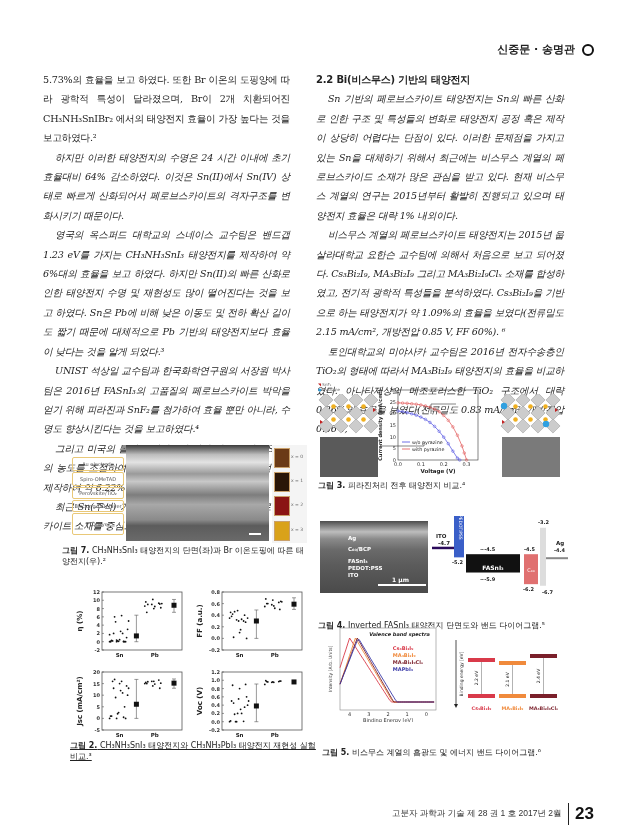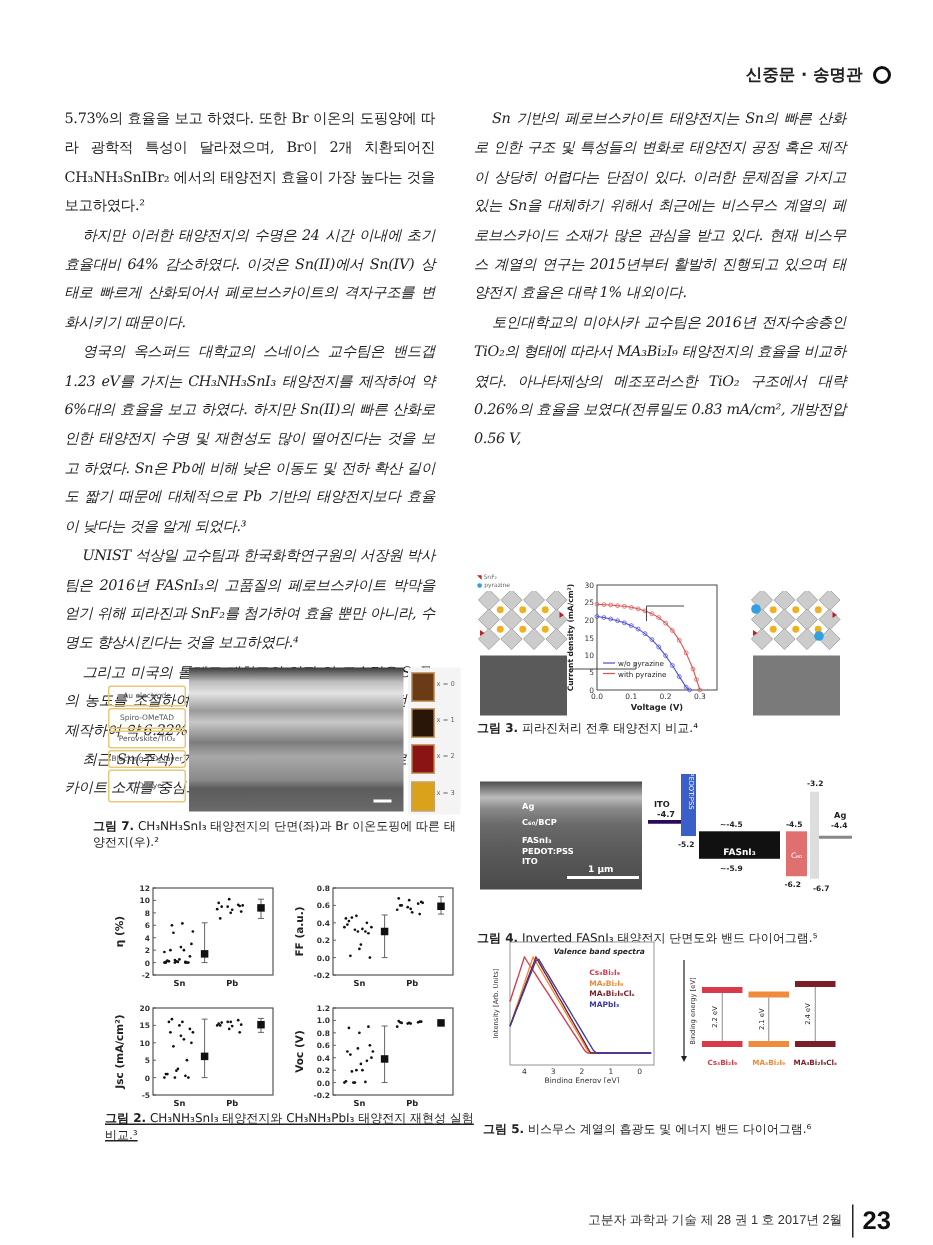--- a/index.html
+++ b/index.html
@@ -33,21 +33,23 @@
 <div class="col" id="col-left">
   <p>5.73%의 효율을 보고 하였다. 또한 Br 이온의 도핑양에 따라 광학적 특성이 달라졌으며, Br이 2개 치환되어진 CH₃NH₃SnIBr₂ 에서의 태양전지 효율이 가장 높다는 것을 보고하였다.²</p>
   <p class="ind">하지만 이러한 태양전지의 수명은 24 시간 이내에 초기 효율대비 64% 감소하였다. 이것은 Sn(II)에서 Sn(IV) 상태로 빠르게 산화되어서 페로브스카이트의 격자구조를 변화시키기 때문이다.</p>
   <p class="ind">영국의 옥스퍼드 대학교의 스네이스 교수팀은 밴드갭 1.23 eV를 가지는 CH₃NH₃SnI₃ 태양전지를 제작하여 약 6%대의 효율을 보고 하였다. 하지만 Sn(II)의 빠른 산화로 인한 태양전지 수명 및 재현성도 많이 떨어진다는 것을 보고 하였다. Sn은 Pb에 비해 낮은 이동도 및 전하 확산 길이도 짧기 때문에 대체적으로 Pb 기반의 태양전지보다 효율이 낮다는 것을 알게 되었다.³</p>
   <p class="ind">UNIST 석상일 교수팀과 한국화학연구원의 서장원 박사팀은 2016년 FASnI₃의 고품질의 페로브스카이트 박막을 얻기 위해 피라진과 SnF₂를 첨가하여 효율 뿐만 아니라, 수명도 향상시킨다는 것을 보고하였다.⁴</p>
   <p class="ind">그리고 미국의 톨레도 대학교의 얀판 얀 교수팀은 SnF₂ 의 농도를 조절하여 inverted 페로브스카이트 태양전지를 제작하여 약 6.22% 효율을 보고하였다.⁵</p>
   <p class="ind">최근 Sn(주석) 기반의 연구는 대부분 FASnI₃ 페로브스카이트 소재를 중심으로 연구되고 있다.</p>
 </div>
 
 <div class="col" id="col-right">
+  <p class="sec-title">2.2 Bi(비스무스) 기반의 태양전지</p>
   <p class="ind">Sn 기반의 페로브스카이트 태양전지는 Sn의 빠른 산화로 인한 구조 및 특성들의 변화로 태양전지 공정 혹은 제작이 상당히 어렵다는 단점이 있다. 이러한 문제점을 가지고 있는 Sn을 대체하기 위해서 최근에는 비스무스 계열의 페로브스카이드 소재가 많은 관심을 받고 있다. 현재 비스무스 계열의 연구는 2015년부터 활발히 진행되고 있으며 태양전지 효율은 대략 1% 내외이다.</p>
+  <p class="ind">비스무스 계열의 페로브스카이트 태양전지는 2015년 웁살라대학교 요한슨 교수팀에 의해서 처음으로 보고 되어졌다. Cs₃Bi₂I₉, MA₃Bi₂I₉ 그리고 MA₃Bi₂I₉Clₓ 소재를 합성하였고, 전기적 광학적 특성들을 분석하였다. Cs₃Bi₂I₉을 기반으로 하는 태양전지가 약 1.09%의 효율을 보였다(전류밀도 2.15 mA/cm², 개방전압 0.85 V, FF 60%). ⁶</p>
   <p class="ind">토인대학교의 미야사카 교수팀은 2016년 전자수송층인 TiO₂의 형태에 따라서 MA₃Bi₂I₉ 태양전지의 효율을 비교하였다. 아나타제상의 메조포러스한 TiO₂ 구조에서 대략 0.26%의 효율을 보였다(전류밀도 0.83 mA/cm², 개방전압 0.56 V,</p>
 </div>
 
 <div class="fig" style="left:72px; top:445px; width:235px; height:98px;">
   <div style="position:absolute; left:0; top:12px; width:52px;">
     <div style="height:12px;border:1px solid #e9c878;border-radius:2px;font:5px 'DejaVu Sans',sans-serif;color:#555;text-align:center;line-height:12px;margin-bottom:1px;">Au electrode</div>
     <div style="height:12px;border:1px solid #e9c878;border-radius:2px;font:5px 'DejaVu Sans',sans-serif;color:#555;text-align:center;line-height:12px;margin-bottom:1px;">Spiro-OMeTAD</div>
     <div style="height:10px;border:1px solid #e9c878;border-radius:2px;font:5px 'DejaVu Sans',sans-serif;color:#555;text-align:center;line-height:10px;margin-bottom:1px;">Perovskite/TiO₂</div>
     <div style="height:10px;border:1px solid #e9c878;border-radius:2px;font:5px 'DejaVu Sans',sans-serif;color:#555;text-align:center;line-height:10px;margin-bottom:1px;">Blocking TiO₂ layer</div>
     <div style="height:20px;border:1px solid #e9c878;border-radius:2px;font:5px 'DejaVu Sans',sans-serif;color:#555;text-align:center;line-height:20px;">FTO layer</div>

